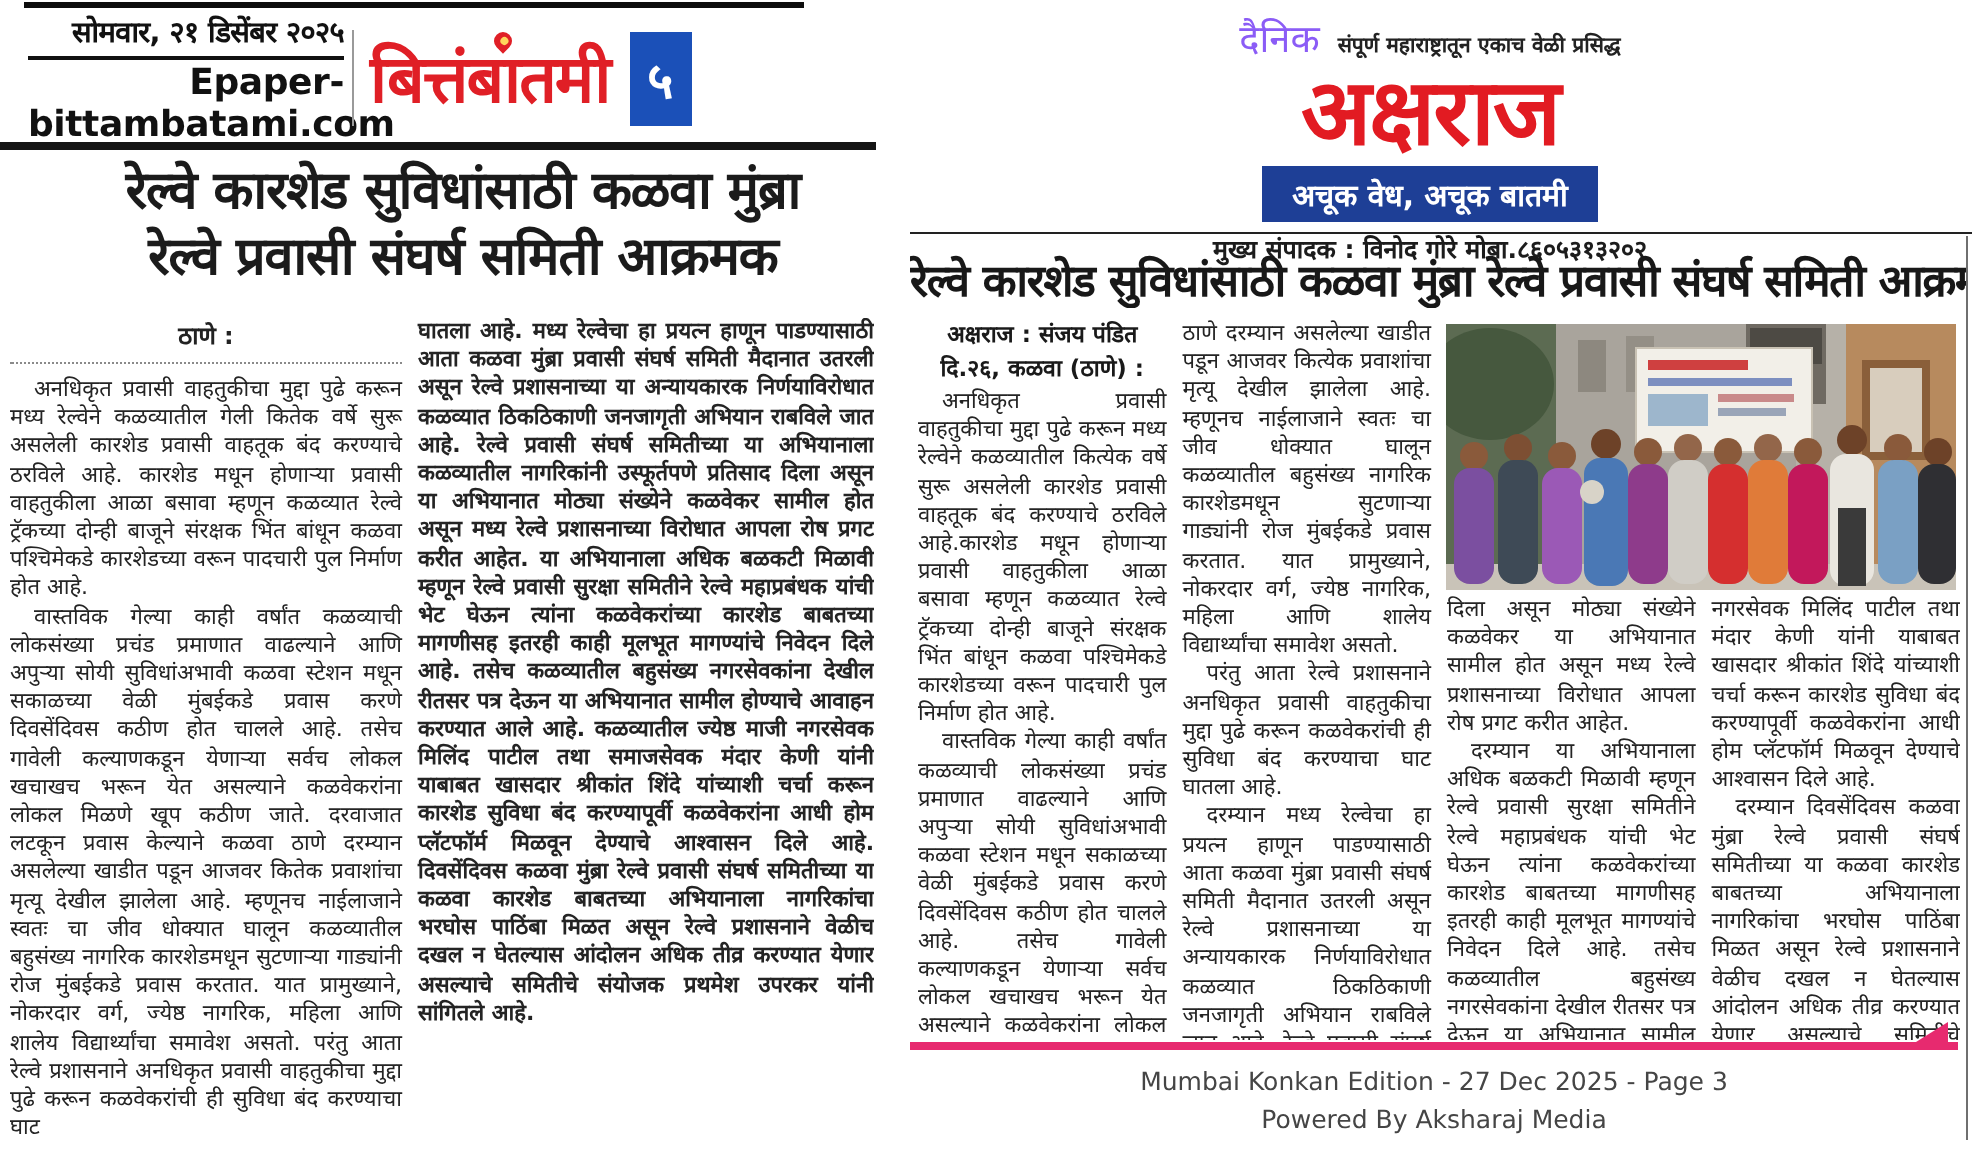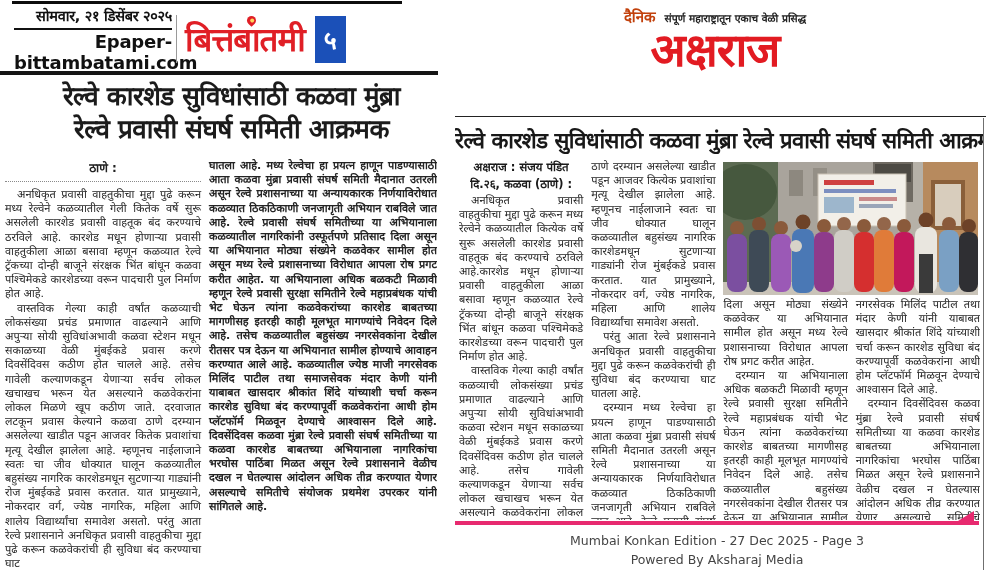--- a/index.html
+++ b/index.html
@@ -26,21 +26,21 @@
   .lp-col2 { flex:1;font-weight:bold; }
   .lp-dateline { text-align:center; font-weight:bold; font-size:12px; color:#222; padding-bottom:5px; border-bottom:1.3px dotted #8a8a8a; margin-bottom:6px; }
   .news-col { font-size:11px; line-height:14.2px; color:#242424; text-align:justify; }
   .news-col p { text-indent:12px; margin:0; }
   .news-col.cont p:first-child { text-indent:0; }
 
   
   .right-paper { position:absolute; left:455px; top:0; width:531px; height:575px; background:#fff; overflow:hidden; }
   .rp-header { position:absolute; left:0; top:6px; width:520px; text-align:center; }
   .rp-toprow { display:flex; justify-content:center; align-items:baseline; gap:9px; }
-  .rp-daily { font-size:15px; font-weight:bold; color:#c2410c; }
+  .rp-daily { font-size:19px; font-weight:normal; color:#8b5cf6; }
   .rp-toptag { font-size:10.5px; font-weight:bold; color:#222; }
   .rp-masthead { font-size:46px; font-weight:bold; color:#e21b22; line-height:1.05; letter-spacing:-1px; }
   .rp-bluebox { display:inline-block; background:#1e3f96; color:#ffffff; font-size:15px; font-weight:bold; padding:4px 15px; margin-top:3px; }
   .rp-editor { font-size:12.5px; font-weight:bold; color:#1c1c1c; margin-top:5px; }
   .rp-thinrule { position:absolute; left:0; top:116px; width:531px; height:1.3px; background:#222; }
   .rp-headline { position:absolute; left:0; top:124px; width:528px; text-align:center; font-weight:bold; color:#181818; font-size:22px; white-space:nowrap; overflow:hidden; letter-spacing:-0.6px; }
   .rp-body { position:absolute; left:4px; top:160px; width:521px; height:360px; display:flex; gap:8px; overflow:hidden; }
   .rp-col { flex:1; }
   .rp-col3, .rp-col4 { padding-top:138px; }
   .rp-byline { text-align:center; font-weight:bold; font-size:11.5px; color:#1a1a1a; line-height:15px; margin-bottom:2px; }
@@ -97,20 +97,22 @@
   </div>
 
   <div class="right-paper">
 
     <div class="rp-header">
       <div class="rp-toprow">
         <span class="rp-daily">दैनिक</span>
         <span class="rp-toptag">संपूर्ण महाराष्ट्रातून एकाच वेळी प्रसिद्ध</span>
       </div>
       <div class="rp-masthead">अक्षराज</div>
+      <div><span class="rp-bluebox">अचूक वेध, अचूक बातमी</span></div>
+      <div class="rp-editor">मुख्य संपादक : विनोद गोरे मोबा.८६०५३१३२०२</div>
     </div>
 
     <div class="rp-thinrule"></div>
 
     <div class="rp-headline">रेल्वे कारशेड सुविधांसाठी कळवा मुंब्रा रेल्वे प्रवासी संघर्ष समिती आक्रमक</div>
 
     <div class="rp-body">
       <div class="rp-col">
         <div class="rp-byline">अक्षराज : संजय पंडित</div>
         <div class="rp-byline">दि.२६, कळवा (ठाणे) :</div>

